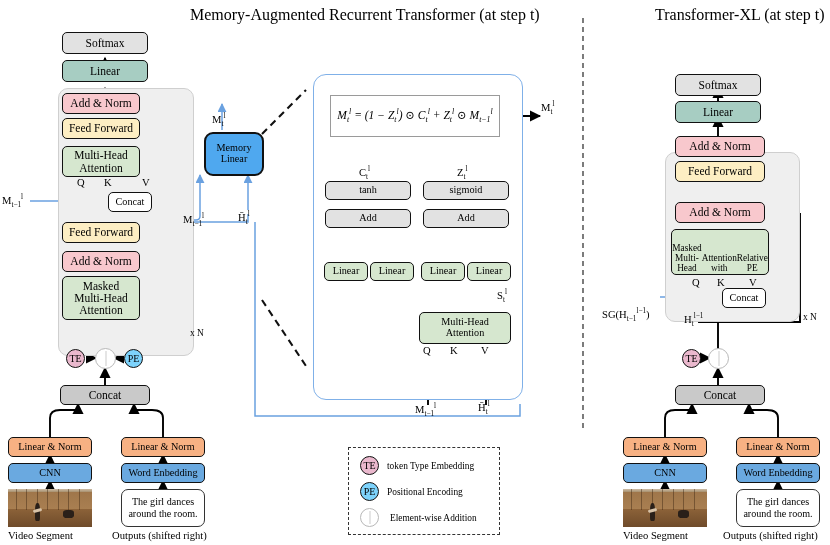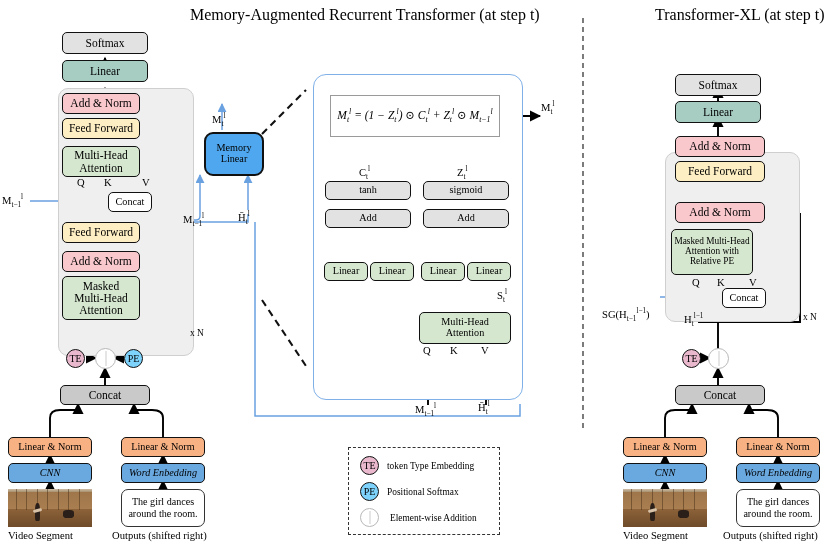--- a/index.html
+++ b/index.html
@@ -19,21 +19,21 @@
   }
   .node.small{font-size:10.2px;}
   .node.tiny{font-size:9.3px;}
   .c-gray   {background:#e2e2e2;}
   .c-gray2  {background:#c9c9c9;}
   .c-teal   {background:#a7cdc2;}
   .c-pink   {background:#f8c8cd;}
   .c-cream  {background:#fdeec3;}
   .c-green  {background:#d6e7cf;}
   .c-orange {background:#f7b183;}
-  .c-blue   {background:#6aa9e0;font-style:italic;}
+  .c-blue   {background:#6aa9e0;}
   .c-white  {background:#ffffff;}
 
   .memupd{background:#4fa8ef;border:2.4px solid #111;border-radius:9px;}
 
   
   .stackbox{
     position:absolute;box-sizing:border-box;
     background:#efefef;border:1.2px solid #cfcfcf;border-radius:10px;
   }
 
@@ -354,32 +354,32 @@
   <div class="lbl it" style="left:450px;top:345px;">K</div>
   <div class="lbl it" style="left:481px;top:345px;">V</div>
 
   <div class="lbl it" style="left:415px;top:402px;">M<sub>t−1</sub><sup>l</sup></div>
   <div class="lbl it" style="left:478px;top:400px;">H̄<sub>t</sub><sup>l</sup></div>
 
   <div class="legendbox" style="left:348px;top:447px;width:152px;height:88px;"></div>
   <div class="badge te" style="left:360px;top:456px;width:19px;height:19px;">TE</div>
   <div class="lbl sm" style="left:387px;top:461px;">token Type Embedding</div>
   <div class="badge pe" style="left:360px;top:482px;width:19px;height:19px;">PE</div>
-  <div class="lbl sm" style="left:387px;top:487px;">Positional Softmax</div>
+  <div class="lbl sm" style="left:387px;top:487px;">Positional Encoding</div>
   <div class="addcircle" style="left:360px;top:508px;width:19px;height:19px;"></div>
   <div class="lbl sm" style="left:390px;top:513px;">Element-wise Addition</div>
 
   <div class="stackbox" style="left:665px;top:152px;width:135px;height:170px;"></div>
 
   <div class="node c-gray" style="left:675px;top:74px;width:86px;height:22px;">Softmax</div>
   <div class="node c-teal" style="left:675px;top:101px;width:86px;height:22px;">Linear</div>
   <div class="node c-pink" style="left:675px;top:136px;width:90px;height:21px;">Add &amp; Norm</div>
   <div class="node c-cream" style="left:675px;top:161px;width:90px;height:21px;">Feed Forward</div>
   <div class="node c-pink" style="left:675px;top:202px;width:90px;height:21px;">Add &amp; Norm</div>
-  <div class="node c-green tiny" style="left:671px;top:229px;width:82px;height:46px;flex-direction:column;">
+  <div class="node c-green tiny" style="left:671px;top:229px;width:98px;height:46px;flex-direction:row;align-items:flex-end;">
     <span>Masked Multi-Head</span>
     <span>Attention with</span>
     <span>Relative PE</span>
   </div>
   <div class="lbl it" style="left:692px;top:277px;">Q</div>
   <div class="lbl it" style="left:717px;top:277px;">K</div>
   <div class="lbl it" style="left:749px;top:277px;">V</div>
   <div class="node c-white small" style="left:722px;top:288px;width:44px;height:20px;">Concat</div>
   <div class="lbl sm" style="left:803px;top:312px;">x N</div>
 

